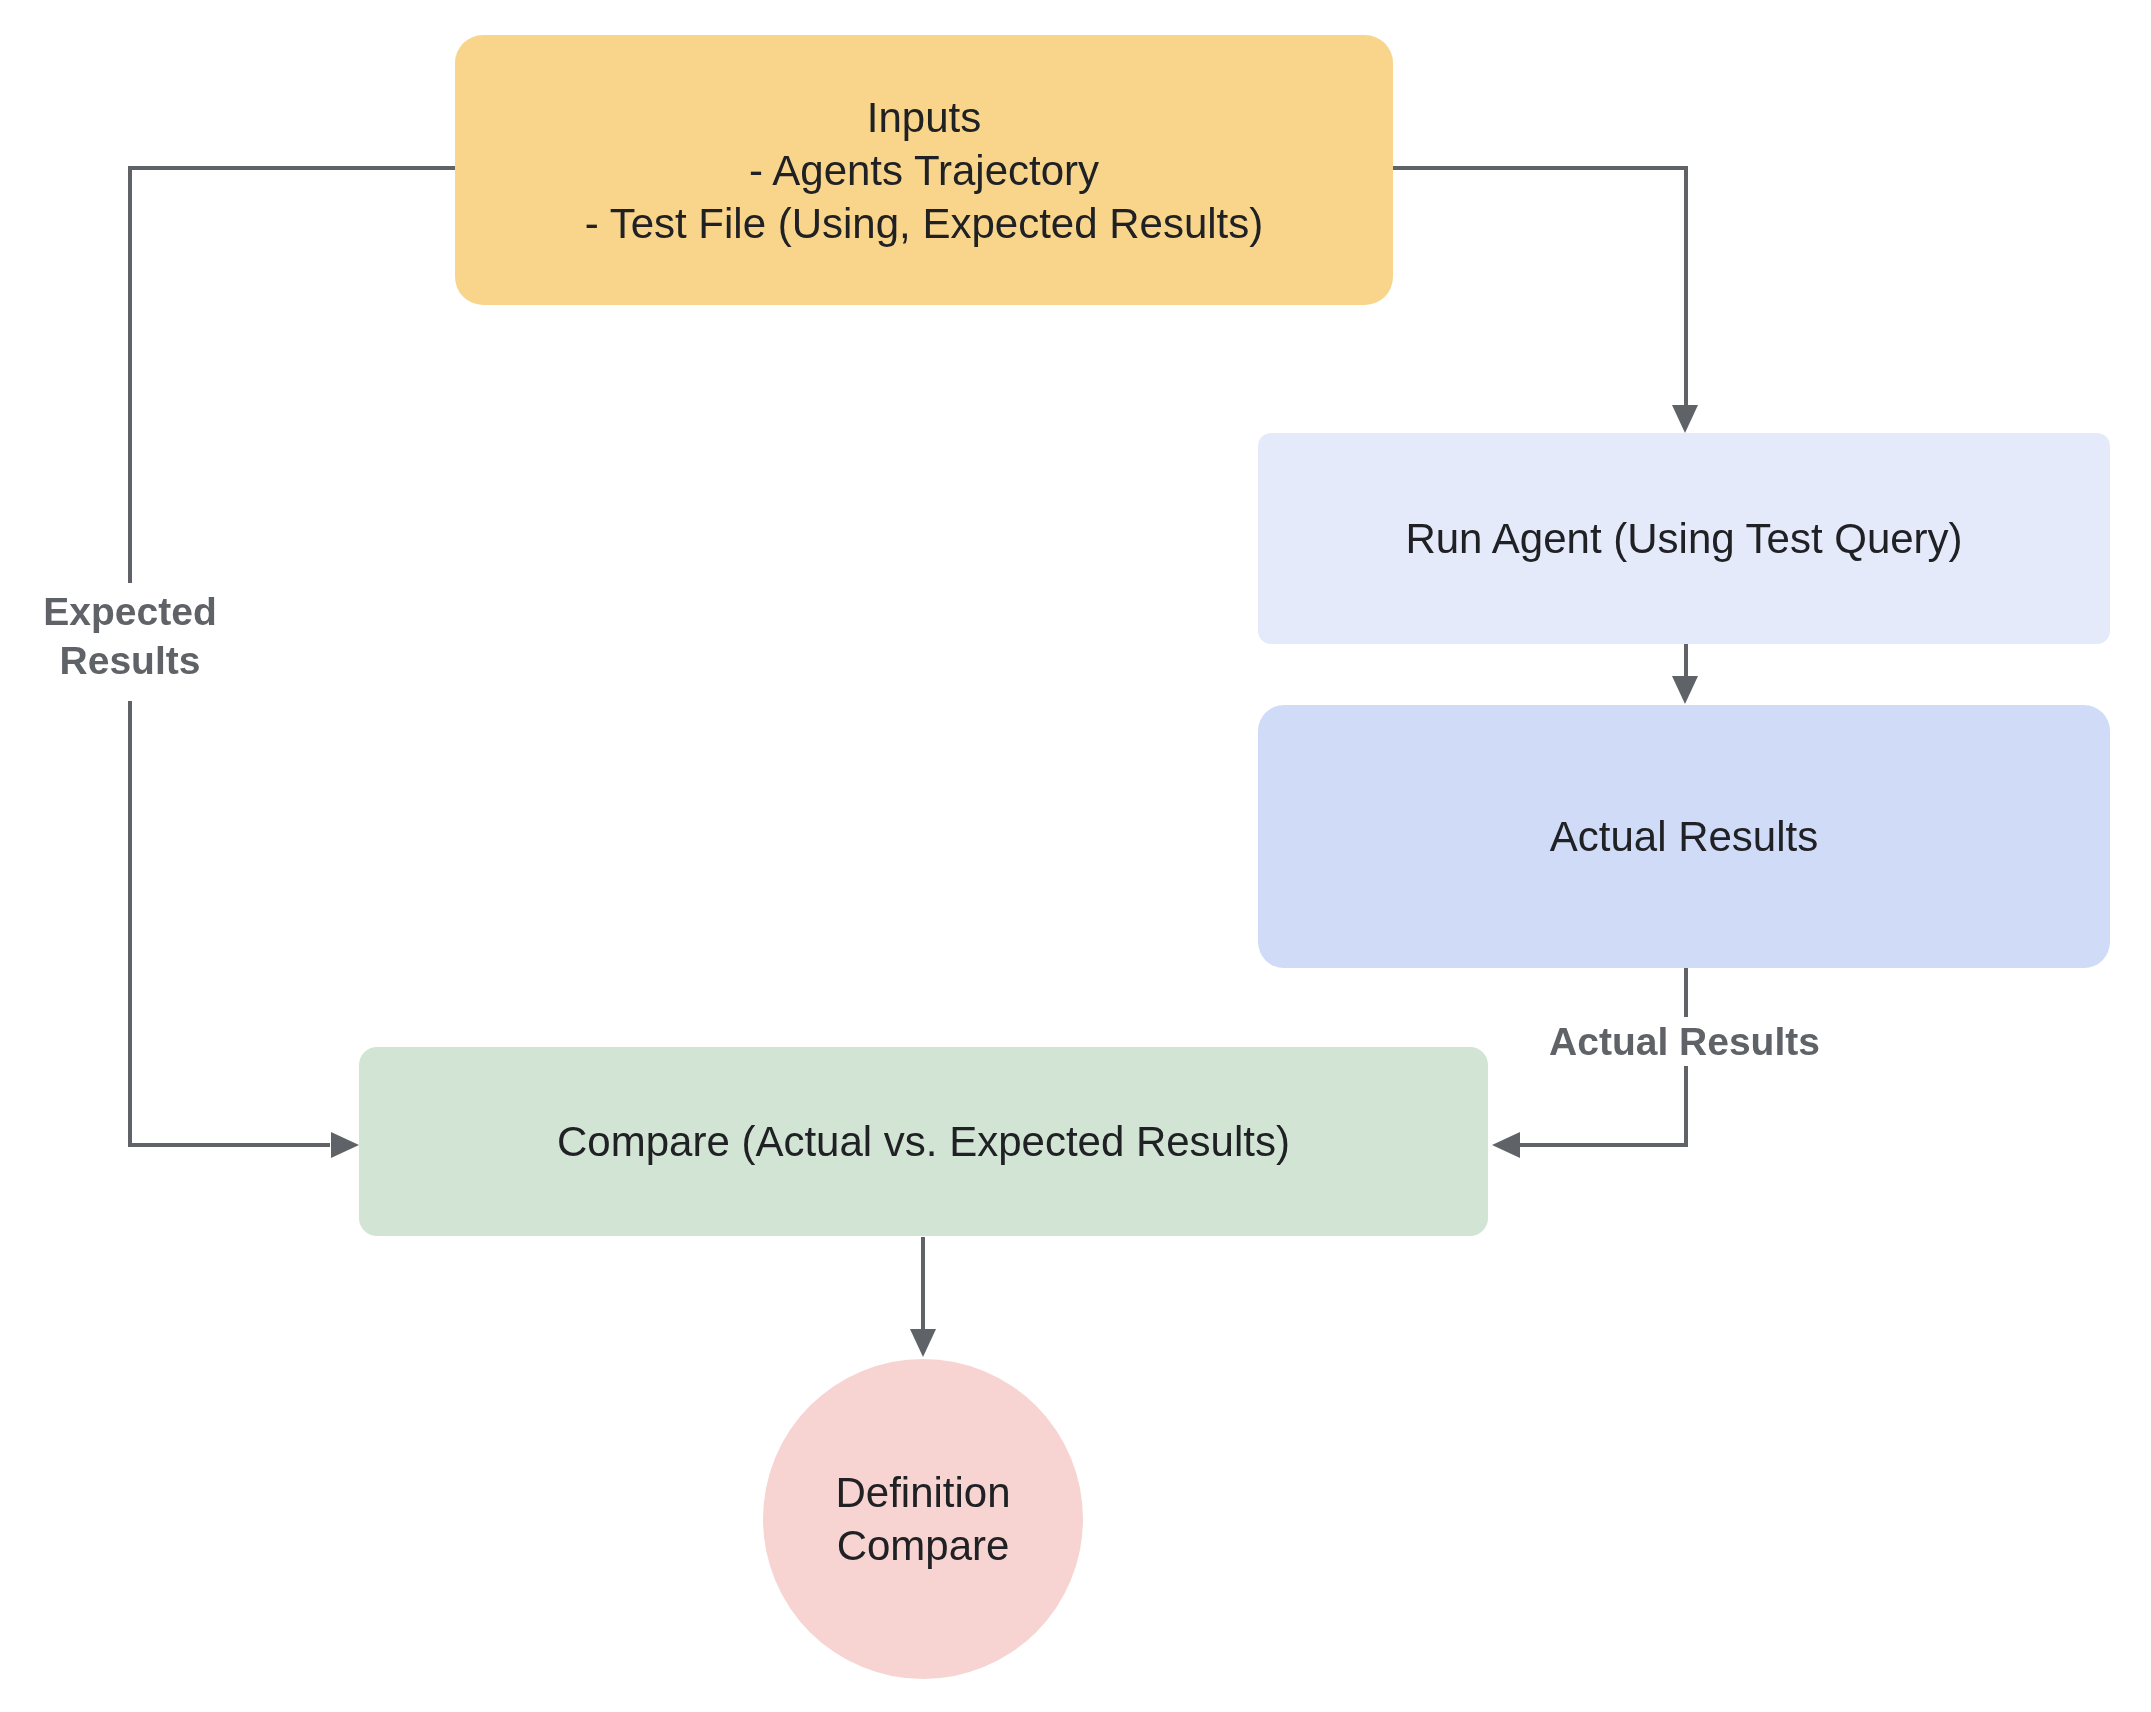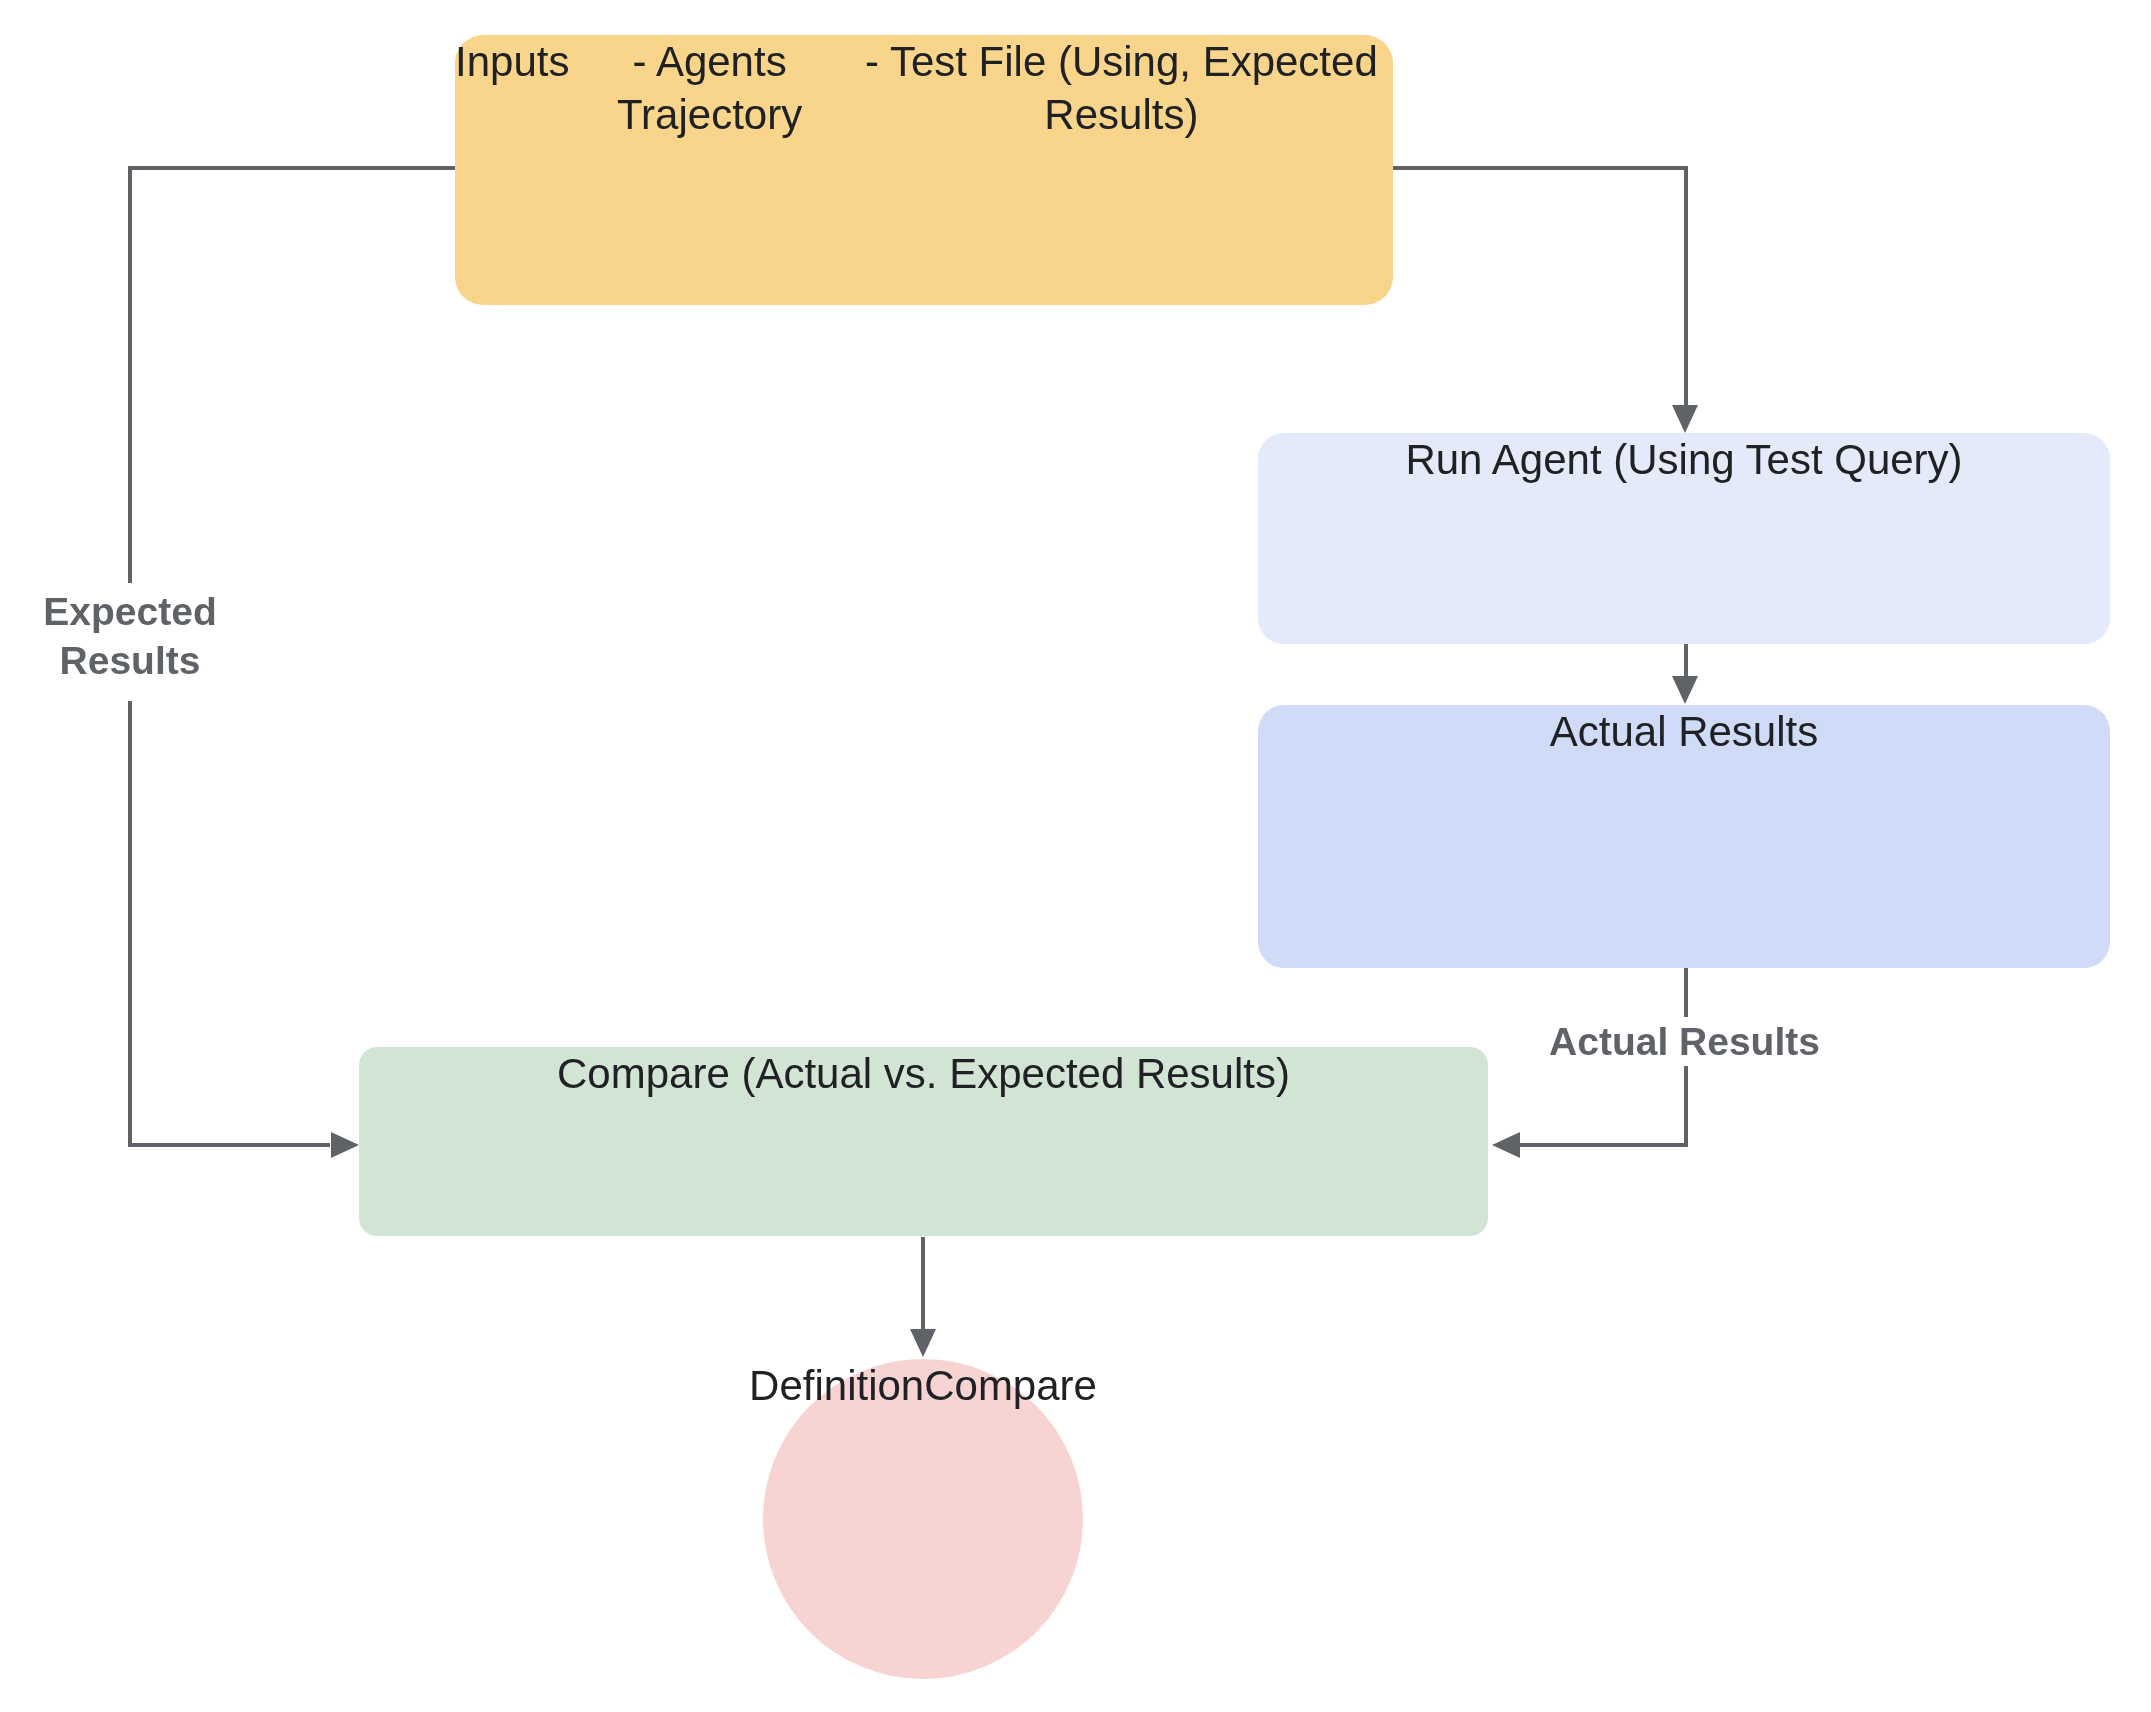--- a/index.html
+++ b/index.html
@@ -12,31 +12,31 @@
     width: 2151px;
     height: 1713px;
     background: #ffffff;
     overflow: hidden;
     font-family: "Liberation Sans", "DejaVu Sans", sans-serif;
   }
   
   .node {
     position: absolute;
     display: flex;
-    flex-direction: row;
-    align-items: flex-start;
+    flex-direction: column;
+    align-items: center;
     justify-content: center;
     text-align: center;
     color: #202124;
     font-size: 42px;
     line-height: 53px;
   }
   .rounded { border-radius: 28px; }
   #inputs-box        { left: 455px;  top: 35px;   width: 938px; height: 270px; }
-  #run-agent-box     { left: 1258px; top: 433px;  width: 852px;  height: 211px; border-radius: 26px; }
+  #run-agent-box     { left: 1258px; top: 433px;  width: 852px;  height: 211px; border-radius: 13px; }
   #actual-results-box{ left: 1258px; top: 705px;  width: 852px;  height: 263px; border-radius: 26px; }
   #compare-box       { left: 359px;  top: 1047px; width: 1129px; height: 189px; border-radius: 18px; }
   #report-circle     { left: 763px;  top: 1359px; width: 320px;  height: 320px; border-radius: 50%; }
   
   .edge-seg {
     position: absolute;
     background: #5F6368;
   }
   .arrowhead {
     position: absolute;

